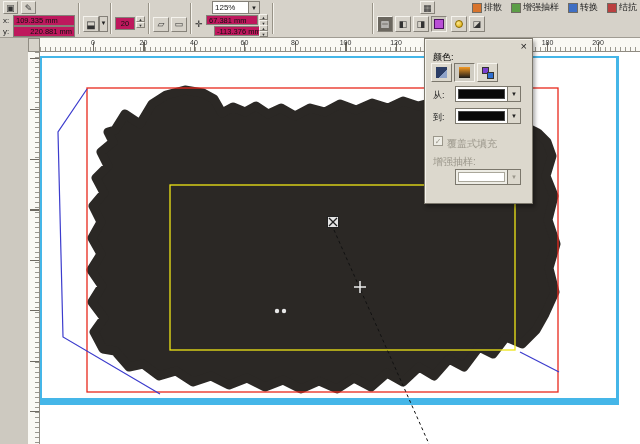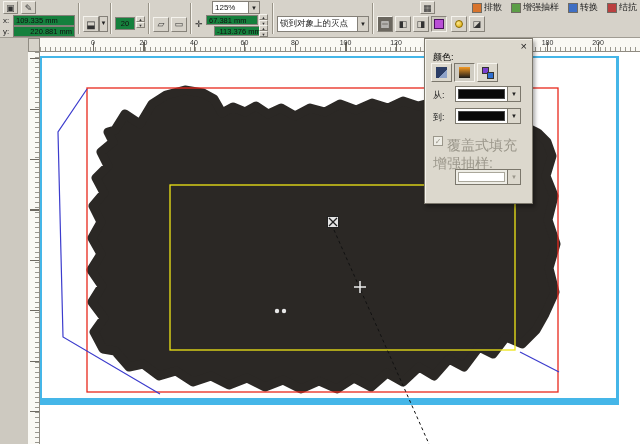--- a/index.html
+++ b/index.html
@@ -12,21 +12,21 @@
   .tb { position:absolute; left:0; top:0; width:640px; height:38px;
         background:#d6d2c9; border-bottom:1px solid #a09c93; z-index:40; }
   .mini-btn { position:absolute; width:15px; height:13px; font-size:9px; line-height:12px;
         text-align:center; background:#d6d2c9; color:#333;
         border:1px solid; border-color:#f4f2ec #87837a #87837a #f4f2ec; }
   .combo { position:absolute; display:flex; background:#fff; border:1px solid #848078;
         font-size:8px; align-items:stretch; }
   .combo .txt { flex:1; padding:1px 2px; white-space:nowrap; overflow:hidden; }
   .cbtn { width:11px; background:#d6d2c9; border-left:1px solid #848078;
         font-size:6px; line-height:12px; text-align:center; color:#222; }
-  .fld { position:absolute; background:#15803d; border:1px solid #848078; font-size:7.5px;
+  .fld { position:absolute; background:#be185d; border:1px solid #848078; font-size:7.5px;
         padding:0 2px; line-height:9px; color:#111; white-space:nowrap; overflow:hidden; }
   .lbl { position:absolute; font-size:8px; color:#222; }
   .sep { position:absolute; top:3px; width:2px; height:31px;
         border-left:1px solid #989387; border-right:1px solid #f4f2ec; }
   .spinv { position:absolute; }
   .spinv span { display:block; width:9px; height:6px; font-size:4px; line-height:5px;
         text-align:center; background:#d6d2c9; color:#333;
         border:1px solid; border-color:#f4f2ec #87837a #87837a #f4f2ec; }
   .rgroup { position:absolute; right:3px; top:1px; display:flex; gap:9px; align-items:center; }
   .ritem { display:flex; align-items:center; font-size:9px; color:#222; }
@@ -60,21 +60,21 @@
         border:1px solid; border-color:#f6f4ee #7b776c #7b776c #f6f4ee;
         display:flex; align-items:center; justify-content:center; }
   .dkbtn.pressed { border-color:#7b776c #f6f4ee #f6f4ee #7b776c; background:#cfccc2; }
   .colcombo { position:absolute; width:66px; height:16px; border:1px solid #7b776c;
         background:#fff; display:flex; }
   .swatch { flex:1; margin:2px; border:1px solid #444; }
   .swatch.empty { border:1px solid #aaa79b; background:#fff; }
   .dropbtn { width:13px; background:#dcd8cd; border-left:1px solid #7b776c;
         font-size:6px; text-align:center; line-height:14px; color:#222; }
   .dropbtn.dis { color:#9b978b; }
-  .disabled-text { color:#9b978b; position:absolute; font-size:14px; }
+  .disabled-text { color:#9b978b; position:absolute; font-size:10px; }
   .checkbox { position:absolute; width:10px; height:10px; background:#eeede6;
         border:1px solid #9b978b; font-size:8px; line-height:9px; text-align:center; color:#9b978b; }
 </style>
 </head>
 <body>
 
 <div id="app">
 
   <div class="tb">
 
@@ -131,24 +131,20 @@
       <span>▲</span>
       <span>▼</span>
     </span>
     <span class="fld" style="left:214px; top:26px; width:52px; height:10px;">-113.376 mm</span>
     <span class="spinv" style="left:259px; top:25px;">
       <span>▲</span>
       <span>▼</span>
     </span>
 
     <span class="sep" style="left:272px;"></span>
-    <span class="combo" style="left:277px; top:16px; width:92px; height:16px;">
-      <span class="txt" style="font-size:8.5px;">锁到对象上的灭点</span>
-      <span class="cbtn" style="line-height:14px;">▼</span>
-    </span>
 
     <span class="sep" style="left:372px;"></span>
     <span class="mini-btn" style="left:377px; top:16px; width:16px; height:16px; background:#6b675f; color:#eee; font-size:9px; line-height:15px;">▤</span>
     <span class="mini-btn" style="left:395px; top:16px; width:16px; height:16px; font-size:9px; line-height:15px;">◧</span>
     <span class="mini-btn" style="left:413px; top:16px; width:16px; height:16px; font-size:9px; line-height:15px;">◨</span>
     <span class="mini-btn" style="left:431px; top:16px; width:16px; height:16px; border-color:#87837a #f4f2ec #f4f2ec #87837a; background:#c9c5bc;">
       <span style="display:block; width:10px; height:10px; margin:2px auto; background:#b94fd6; border:1px solid #4a1060;"></span>
     </span>
     <span class="mini-btn" style="left:451px; top:16px; width:16px; height:16px;">
       <span style="display:block; width:8px; height:8px; margin:3px auto; border-radius:50%; background:radial-gradient(circle at 35% 35%, #ffe98a, #d8a400); border:1px solid #8a6a00;"></span>

